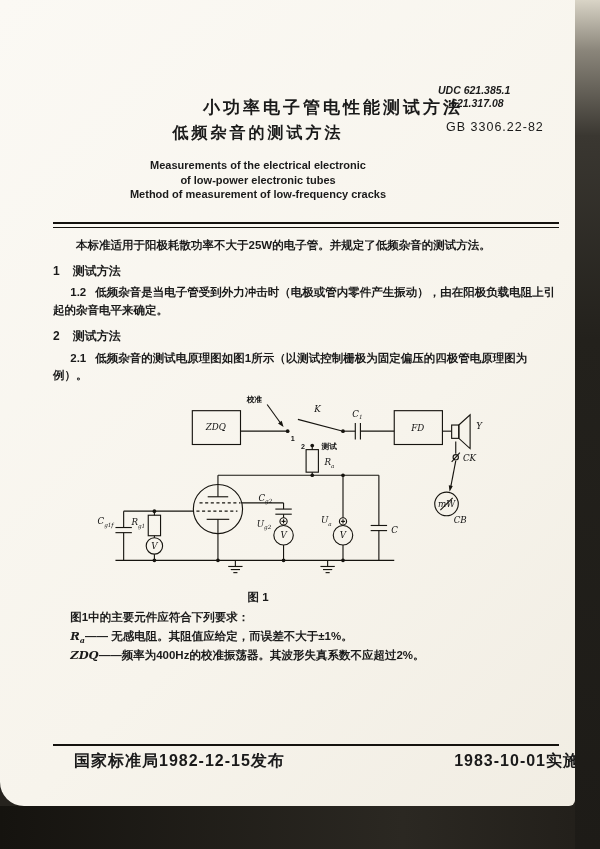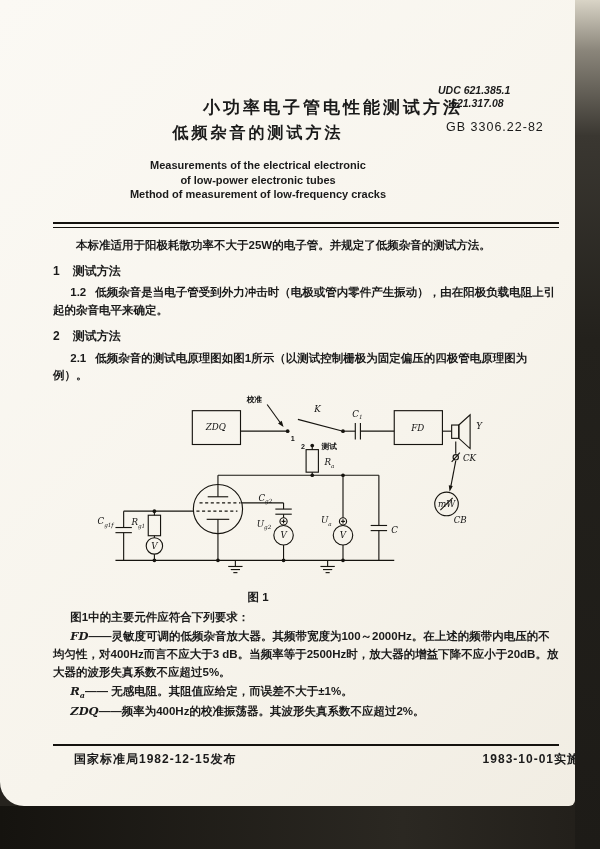--- a/index.html
+++ b/index.html
@@ -40,21 +40,21 @@
   .cnum{margin-right:9px;font-weight:700;}
   p.h{font-size:12px;font-weight:700;margin:7px 0 4px 0;}
   p.h .ht{margin-left:13px;}
   .fig-wrap{margin:3px 0 0 44px;width:410px;}
   .fig-caption{width:410px;text-align:center;font-weight:700;font-size:11.5px;margin:0 0 4px 0;}
   .req p{margin-bottom:1px;}
   .term{font-style:italic;font-family:"DejaVu Serif","Liberation Serif",serif;}
   sub.tsub{font-size:8px;font-style:italic;font-family:"DejaVu Serif",serif;}
   .footer-rule{top:744px;left:53px;width:506px;height:2px;background:#14120e;}
   .footer{top:751px;left:53px;width:506px;display:flex;justify-content:space-between;
-    font-size:12px;font-weight:700;letter-spacing:1px;padding-left:21px;}
+    font-size:16px;font-weight:700;letter-spacing:1px;padding-left:21px;}
   
   .wire{stroke:#16140f;stroke-width:1.1;fill:none;}
   .wired{stroke:#16140f;stroke-width:1.1;fill:none;stroke-dasharray:3 2.5;}
   .dot{fill:#16140f;stroke:none;}
   .slbl{font:italic 8.5px "DejaVu Serif","Liberation Serif",serif;fill:#111;}
   .slbl .ssub{font-size:5.5px;}
   .scn{font:700 7.5px "Liberation Sans",sans-serif;fill:#111;}
   .snum{font:700 7px "Liberation Sans",sans-serif;fill:#111;}
   .ah{fill:#16140f;stroke:none;}
 </style>
@@ -259,23 +259,20 @@
           <line class="wire" x1="220.5" y1="177" x2="229.5" y2="177"></line>
           <line class="wire" x1="223" y1="180" x2="227" y2="180"></line>
         </g>
       </svg>
     </div>
     <p class="fig-caption">图 1</p>
 
     <div class="req">
       <p class="clause">图1中的主要元件应符合下列要求：</p>
       <p class="clause">
-        <span class="term">FD</span><sub class="tsub"></sub><span>——</span><span>灵敏度可调的低频杂音放大器。其频带宽度为100～2000Hz。在上述的频带内电压的不均匀性，对400Hz而言不应大于3 dB。当频率等于2500Hz时，放大器的增益下降不应小于20dB。放大器的波形失真系数不应超过5%。</span>
-      </p>
-      <p class="clause">
         <span class="term">R</span><sub class="tsub">a</sub><span>——</span><span> 无感电阻。其阻值应给定，而误差不大于±1%。</span>
       </p>
       <p class="clause">
         <span class="term">ZDQ</span><sub class="tsub"></sub><span>——</span><span>频率为400Hz的校准振荡器。其波形失真系数不应超过2%。</span>
       </p>
     </div>
   </div>
 
   <div class="abs footer-rule"></div>
   <div class="abs footer">

